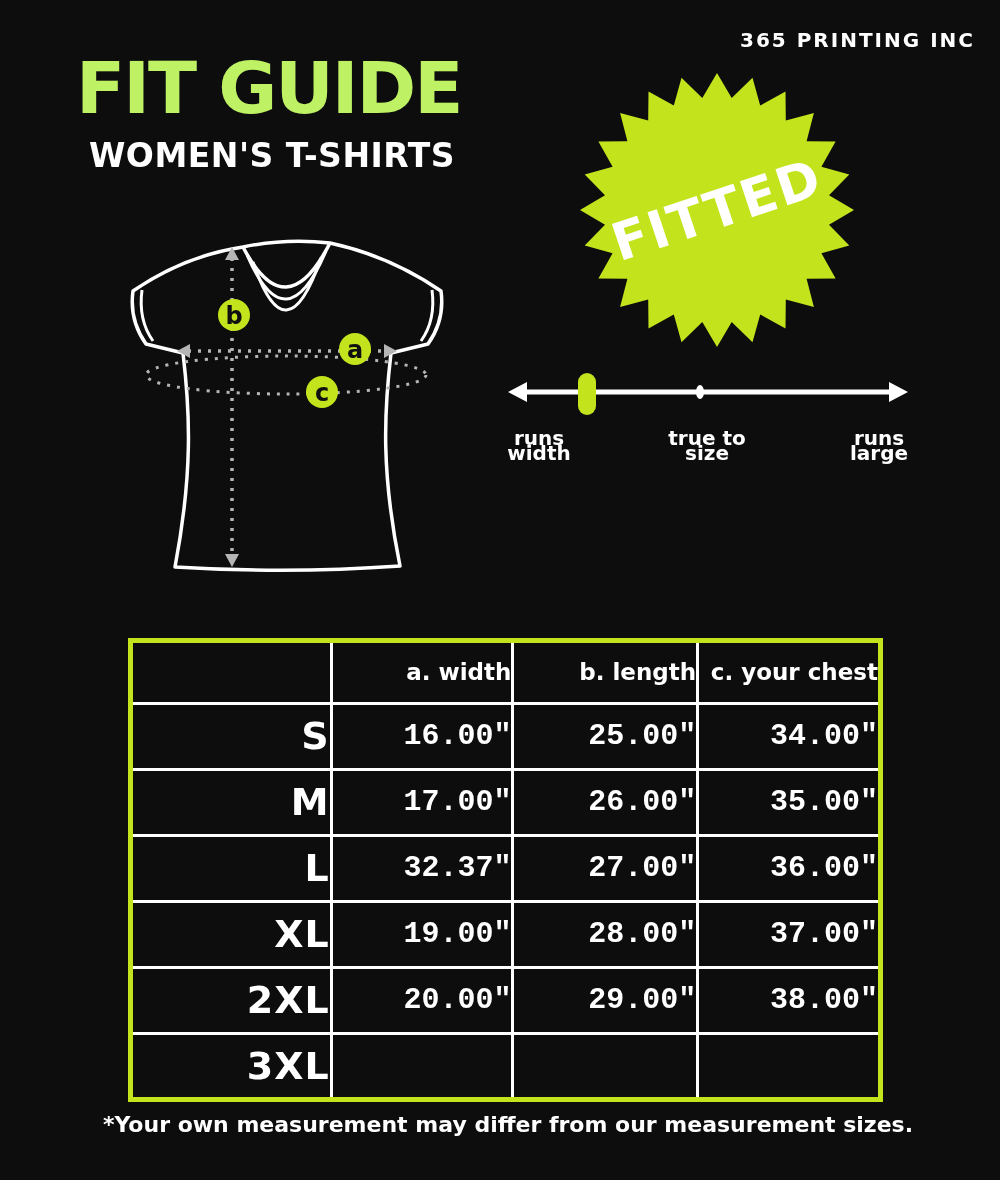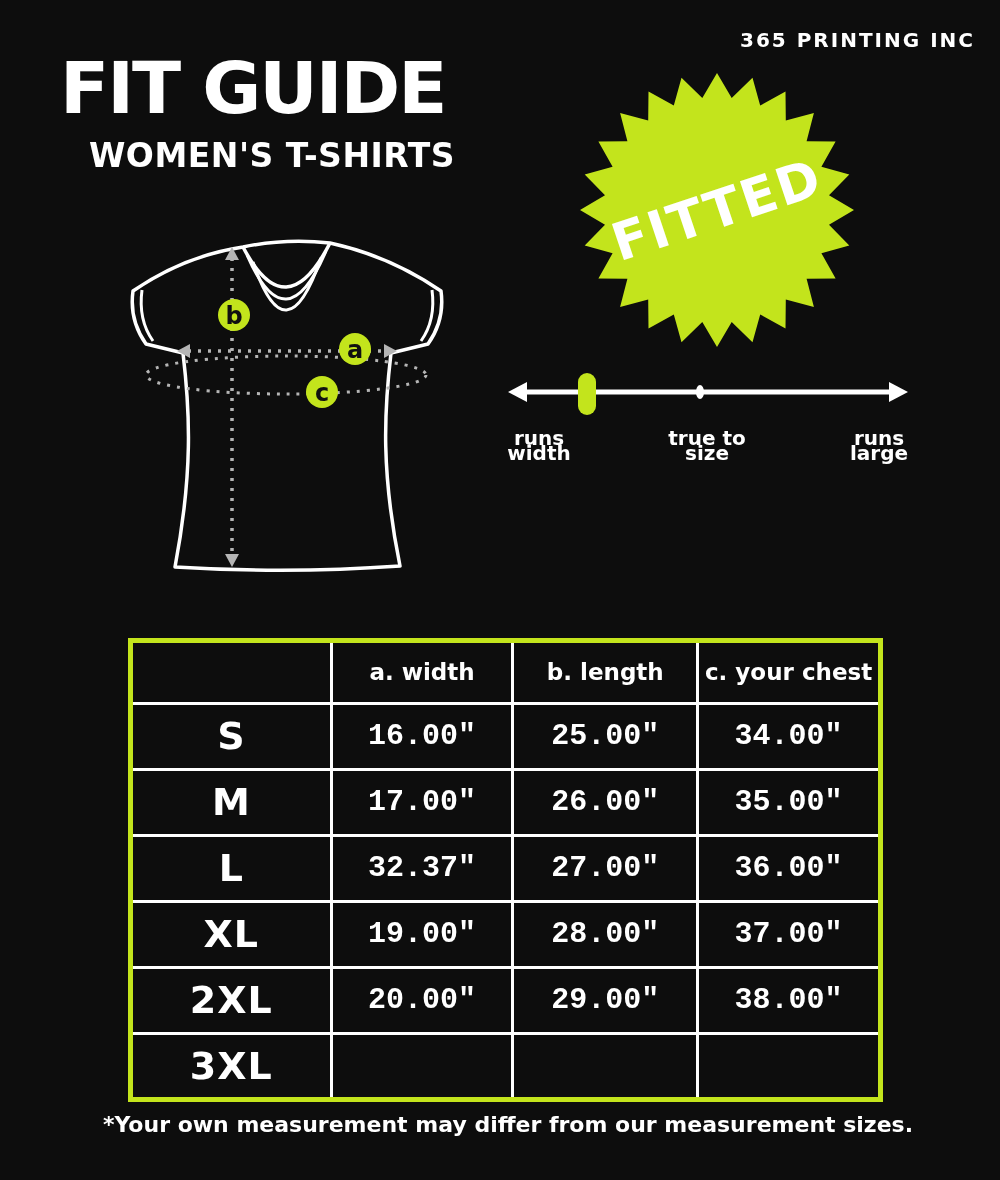--- a/index.html
+++ b/index.html
@@ -9,22 +9,22 @@
     -webkit-font-smoothing:antialiased;
   }
   .abs{position:absolute;}
   
   .brand{
     top:28px;right:25px;font-size:20px;font-weight:700;letter-spacing:2px;
     color:#fff;white-space:nowrap;
   }
   
   .title{
-    left:60px;top:52px;font-size:72px;font-weight:700;letter-spacing:-2px;
-    color:#ffffff;line-height:1;white-space:nowrap;
+    left:76px;top:52px;font-size:72px;font-weight:700;letter-spacing:-2px;
+    color:#bef264;line-height:1;white-space:nowrap;
   }
   .subtitle{
     left:62px;top:136px;width:393px;text-align:right;font-size:33px;
     font-weight:700;letter-spacing:0.5px;color:#fff;white-space:nowrap;
   }
   
   .tshirt-svg{left:100px;top:225px;}
   .badge-svg{left:555px;top:50px;}
   .scale-svg{left:490px;top:358px;}
   
@@ -38,21 +38,21 @@
   .lbl-large{left:837px;width:84px;}
   
   .chart-wrap{
     left:128px;top:638px;width:755px;height:464px;box-sizing:border-box;
     border:5px solid #c3e41c;background:#0d0d0d;
   }
   table.size-chart{
     width:100%;height:100%;border-collapse:collapse;table-layout:fixed;
   }
   table.size-chart td{
-    border:3px solid #fff;text-align:center;vertical-align:middle;
+    border:3px solid #fff;text-align:right;vertical-align:middle;
     font-weight:700;color:#fff;padding:0;
   }
   table.size-chart tr td:first-child{border-left:0;}
   table.size-chart tr td:last-child{border-right:0;}
   table.size-chart tr:first-child td{border-top:0;}
   table.size-chart tr:last-child td{border-bottom:0;}
   tr.hdr{height:60px;}
   tr.hdr td{font-size:23px;}
   td.size-cell{font-size:38px;letter-spacing:1px;}
   td.val-cell{font-size:30px;font-family:Liberation Mono, monospace;}

